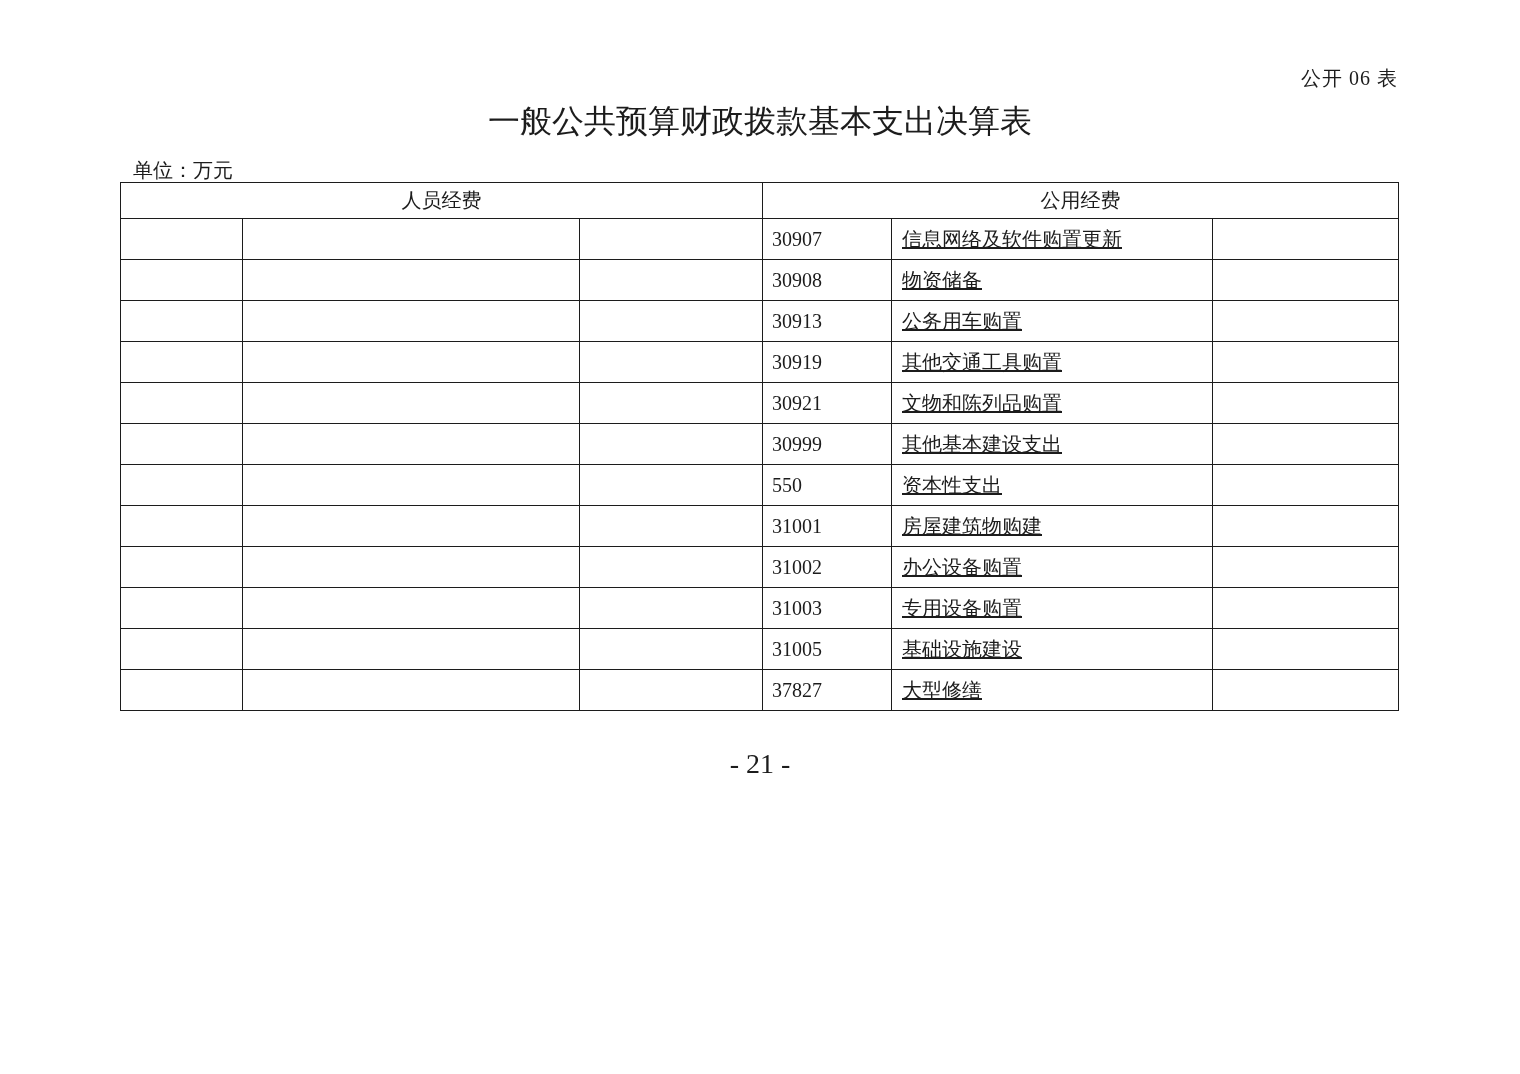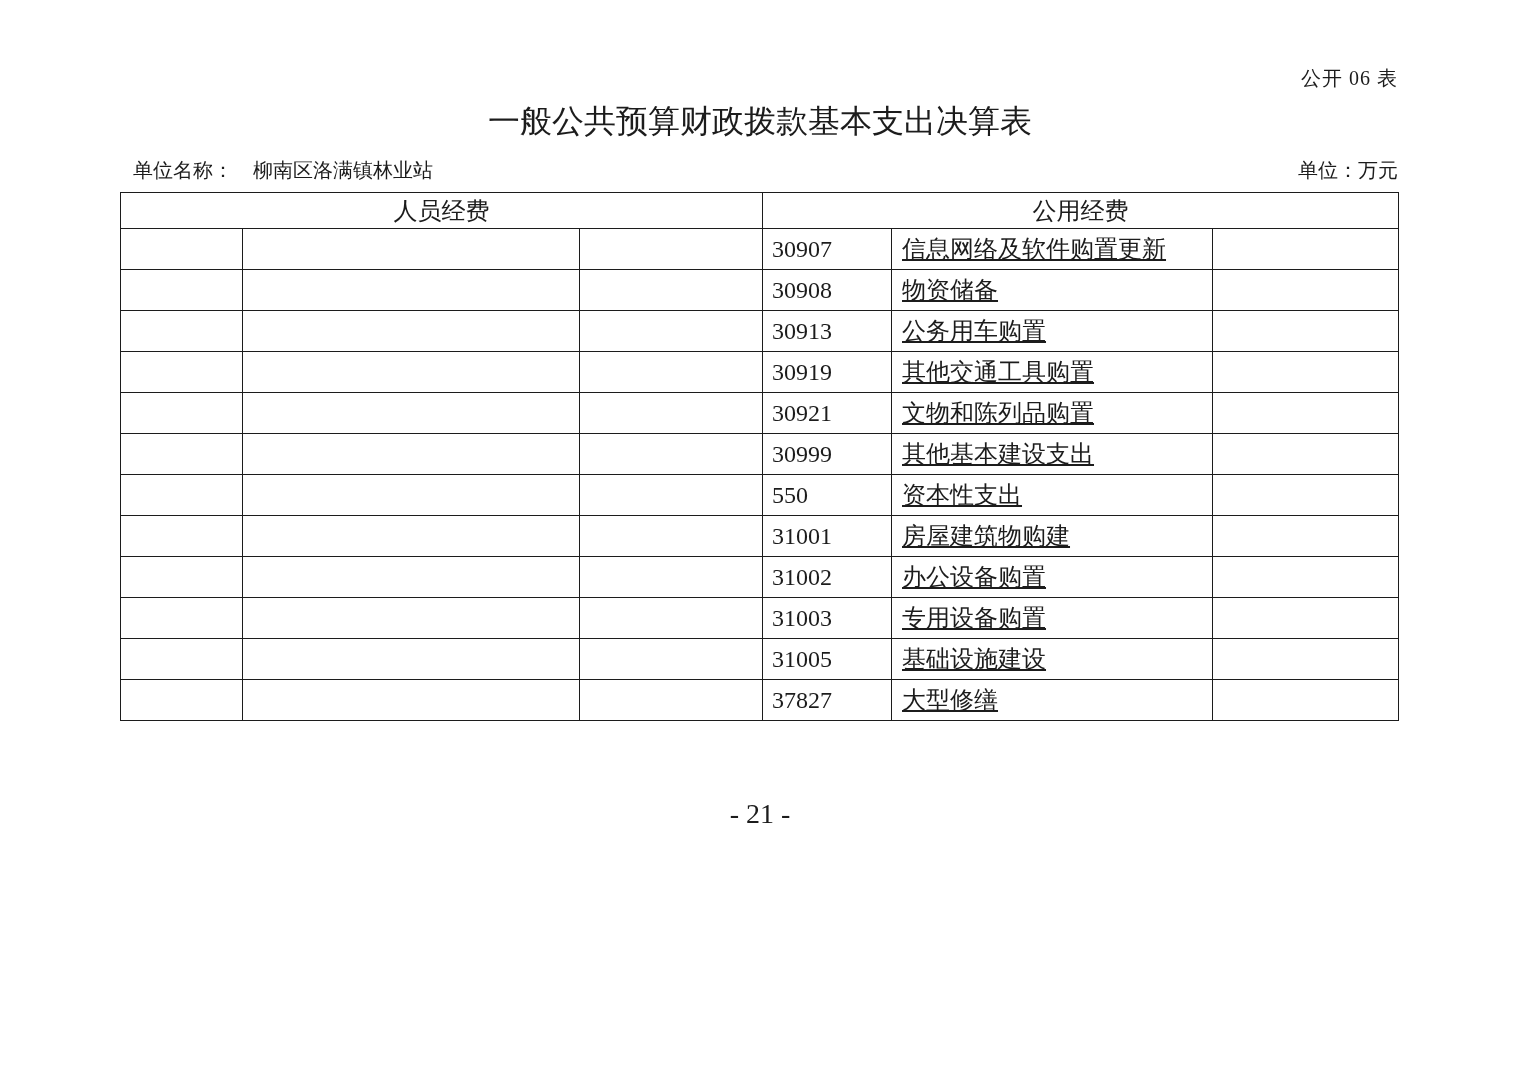--- a/index.html
+++ b/index.html
@@ -31,59 +31,56 @@
     justify-content: space-between;
     align-items: flex-end;
     margin-top: 18px;
     padding-left: 133px;
     padding-right: 122px;
     font-size: 20px;
     line-height: 24px;
   }
   .unit-name-value { margin-left: 20px; }
   table.budget-table {
-    margin-top: 10px;
+    margin-top: 0;
     margin-left: 120px;
     width: 1278px;
     border-collapse: collapse;
     table-layout: fixed;
-    font-size: 24px;
+    font-size: 20px;
   }
   table.budget-table th,
   table.budget-table td {
     border: 1px solid #1c1c1c;
     vertical-align: middle;
     font-weight: normal;
     overflow: hidden;
     white-space: nowrap;
   }
   tr.section-title-row th { height: 36px; text-align: center; }
   tr.column-header-row th { height: 57px; text-align: center; line-height: 27px; }
   tbody td { height: 41px; }
   td.code-col  { text-align: left; padding-left: 9px; }
   td.name-col  { text-align: left; padding-left: 10px; text-decoration: underline; }
   td.amount-col { text-align: right; padding-right: 10px; }
   .page-number {
-    margin-top: 76px;
+    margin-top: 36px;
     text-align: center;
     font-size: 28px;
     line-height: 34px;
   }
 </style>
 </head>
 <body>
 
 <div class="doc-label">公开 06 表</div>
 
 <div class="page-title">一般公共预算财政拨款基本支出决算表</div>
 
 <div class="unit-row">
-  <div>
-    <span>单位名称：</span><span class="unit-name-value">柳南区洛满镇林业站</span>
-  </div>
   <div>单位：万元</div>
 </div>
 
 <table class="budget-table">
   <colgroup>
     <col style="width:122px">
       <col style="width:337px">
       <col style="width:183px">
     <col style="width:129px">
       <col style="width:321px">

